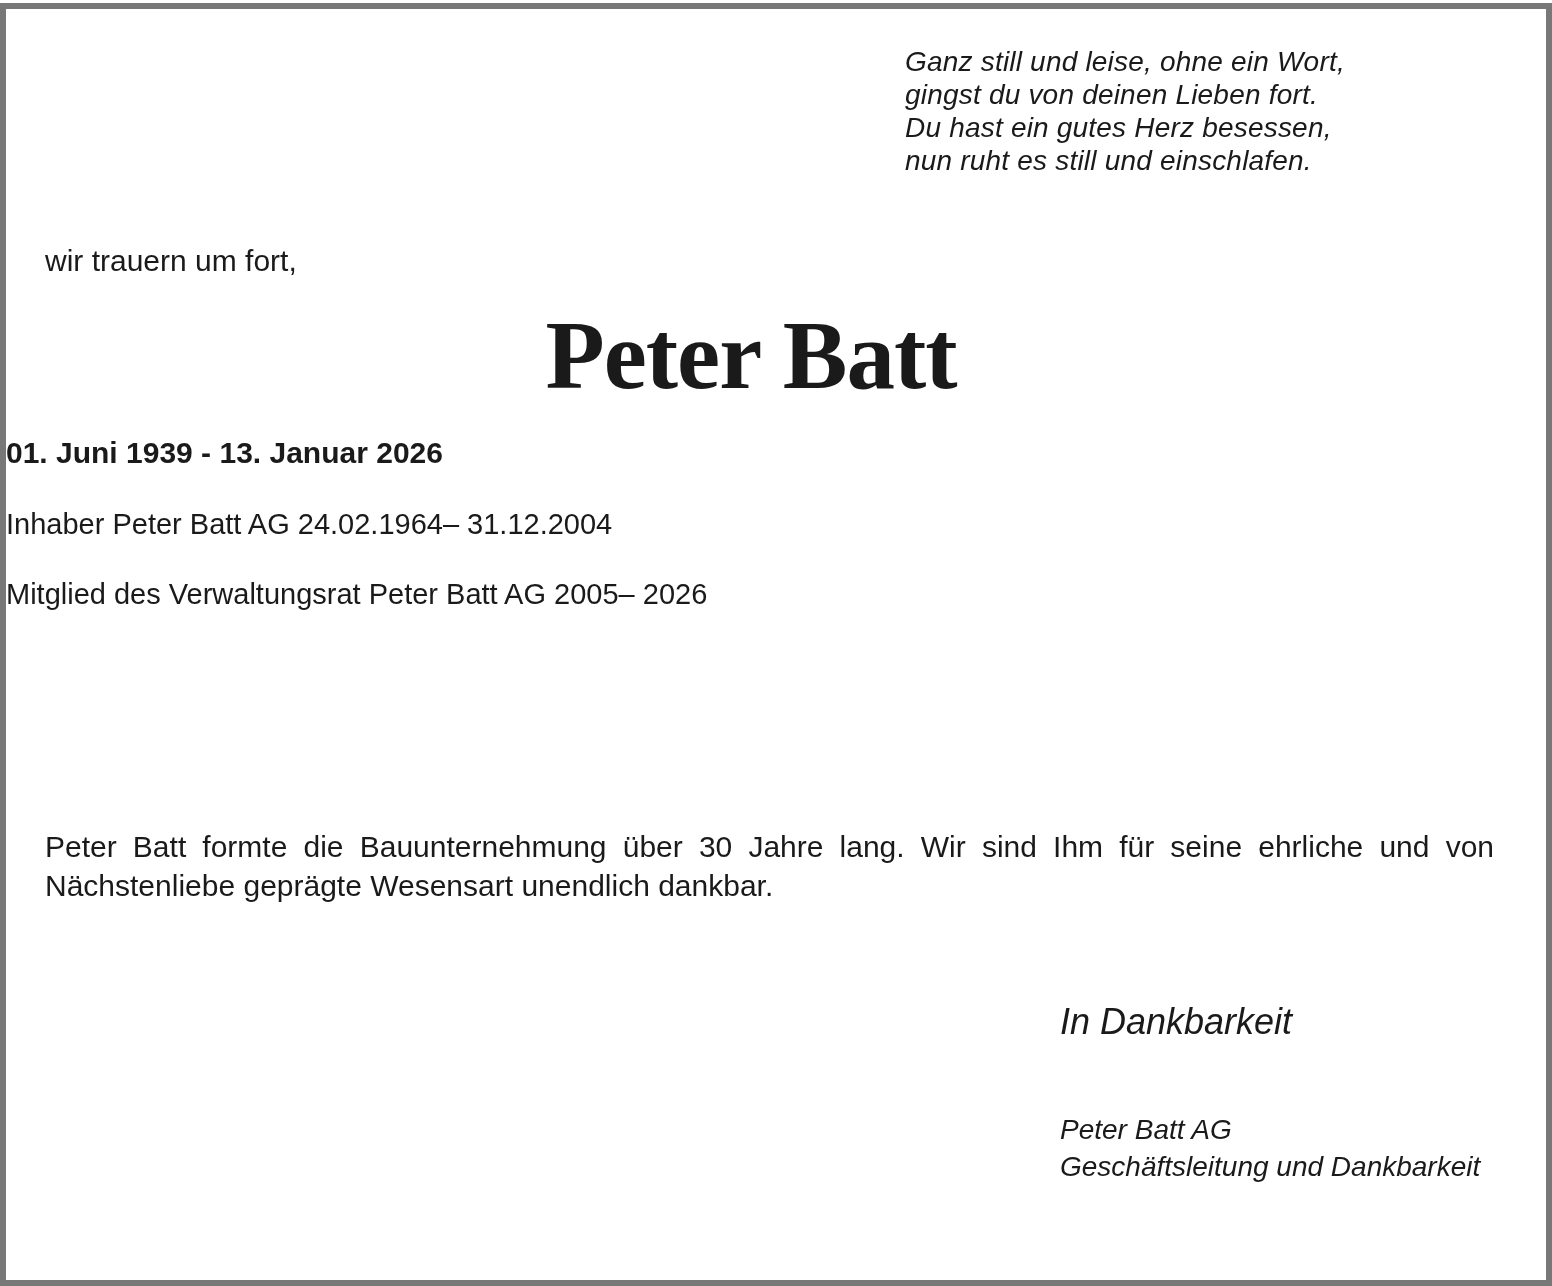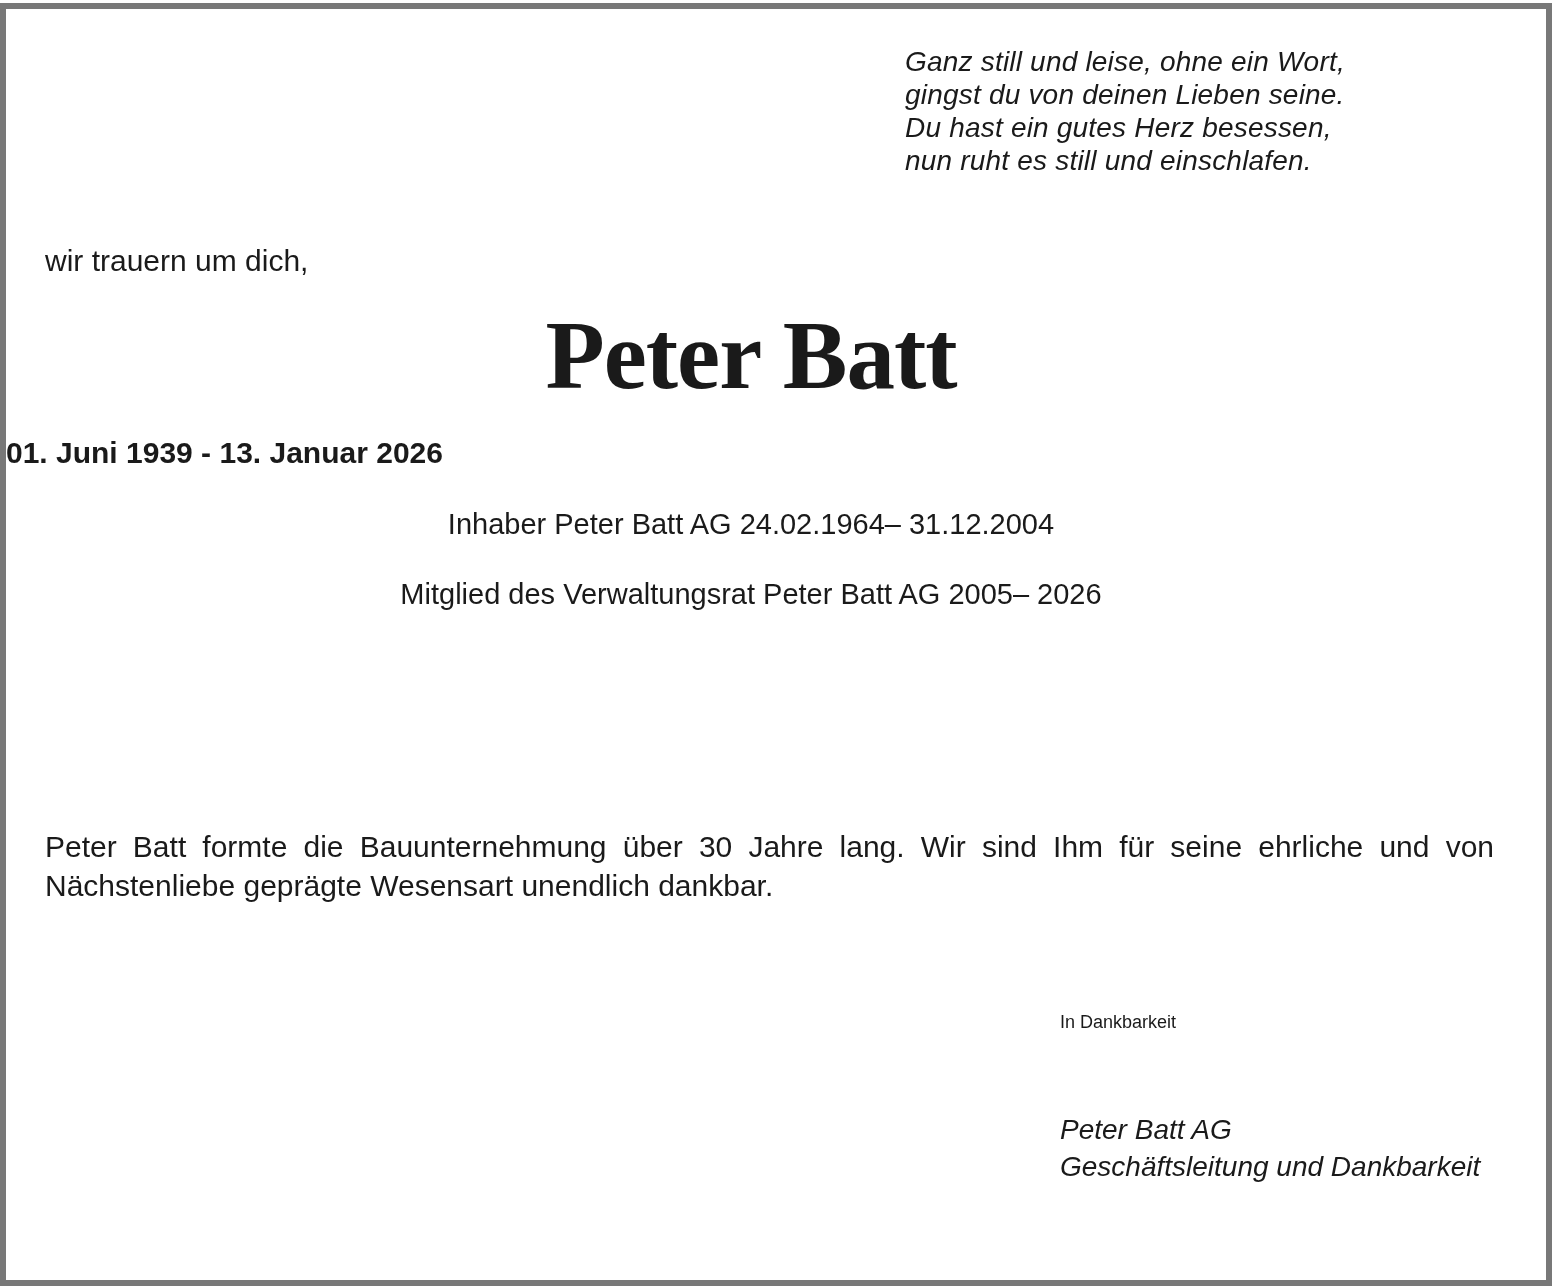--- a/index.html
+++ b/index.html
@@ -62,66 +62,67 @@
     top: 426px;
     text-align: left;
     font-weight: 700;
     font-size: 30px;
     line-height: 36px;
   }
   .role {
     position: absolute;
     left: 0;
     right: 50px;
-    text-align: center;
+    text-align: left;
     font-size: 29px;
     line-height: 35px;
   }
   .role1 { top: 498px; }
   .role2 { top: 568px; }
   .para {
     position: absolute;
     left: 39px;
     right: 52px;
     margin: 0;
     font-size: 30px;
     line-height: 39px;
   }
   .p1 { top: 684px; }
   .p2 { top: 818px; text-align: justify; }
   .gratitude {
     position: absolute;
     left: 1054px;
     top: 996px;
-    font-size: 18px;
+    font-style: italic;
+    font-size: 36px;
     line-height: 34px;
   }
   .signature {
     position: absolute;
     left: 1054px;
     top: 1102px;
     font-style: italic;
     font-size: 28px;
     line-height: 37px;
   }
 </style>
 </head>
 <body>
 
 <div class="frame">
   <div class="page">
 
     <div class="poem">
       <div>Ganz still und leise, ohne ein Wort,</div>
-      <div>gingst du von deinen Lieben seine.</div>
+      <div>gingst du von deinen Lieben fort.</div>
       <div>Du hast ein gutes Herz besessen,</div>
       <div>nun ruht es still und einschlafen.</div>
     </div>
 
-    <div class="salutation">wir trauern um dich,</div>
+    <div class="salutation">wir trauern um fort,</div>
 
     <h1 class="name">Peter Batt</h1>
 
     <div class="dates">01. Juni 1939 - 13. Januar 2026</div>
 
     <div class="role role1">Inhaber Peter Batt AG 24.02.1964– 31.12.2004</div>
     <div class="role role2">Mitglied des Verwaltungsrat Peter Batt AG 2005– 2026</div>
 
     <p class="para p2">Peter Batt formte die Bauunternehmung über 30 Jahre lang. Wir sind Ihm für seine ehrliche und von Nächstenliebe geprägte Wesensart unendlich dankbar.</p>
 

